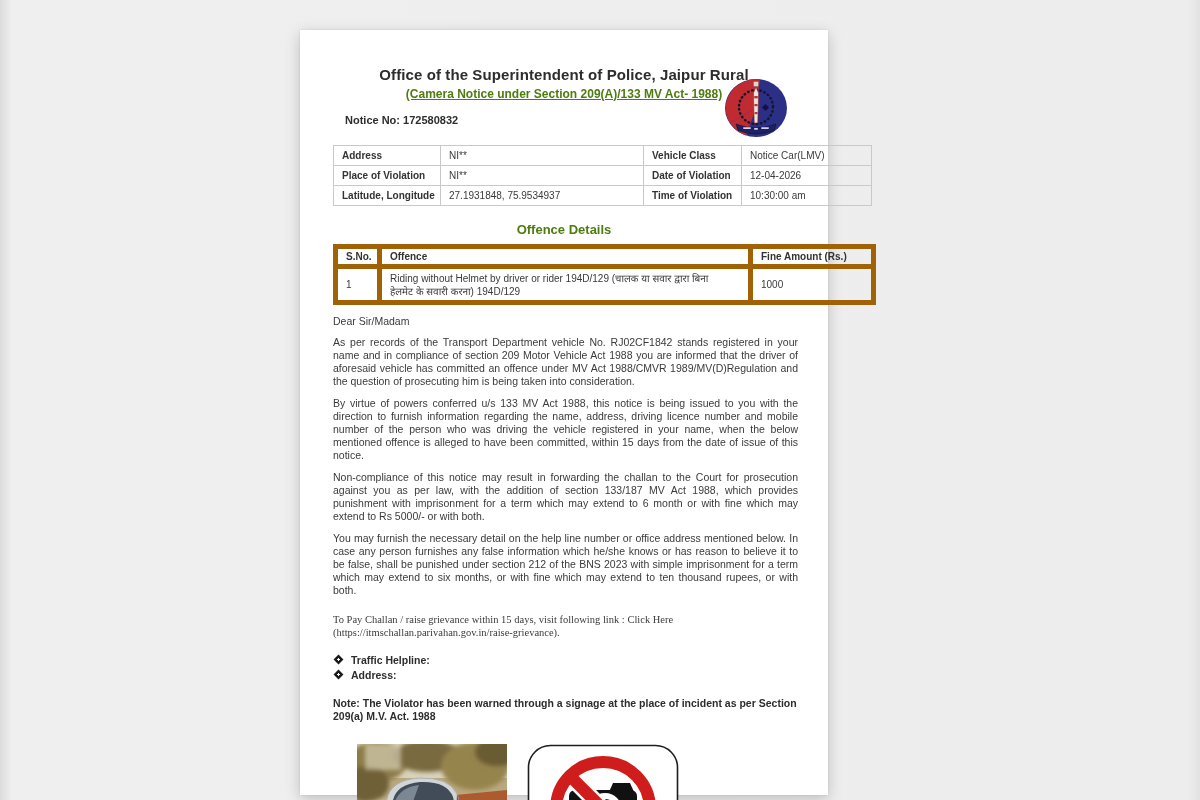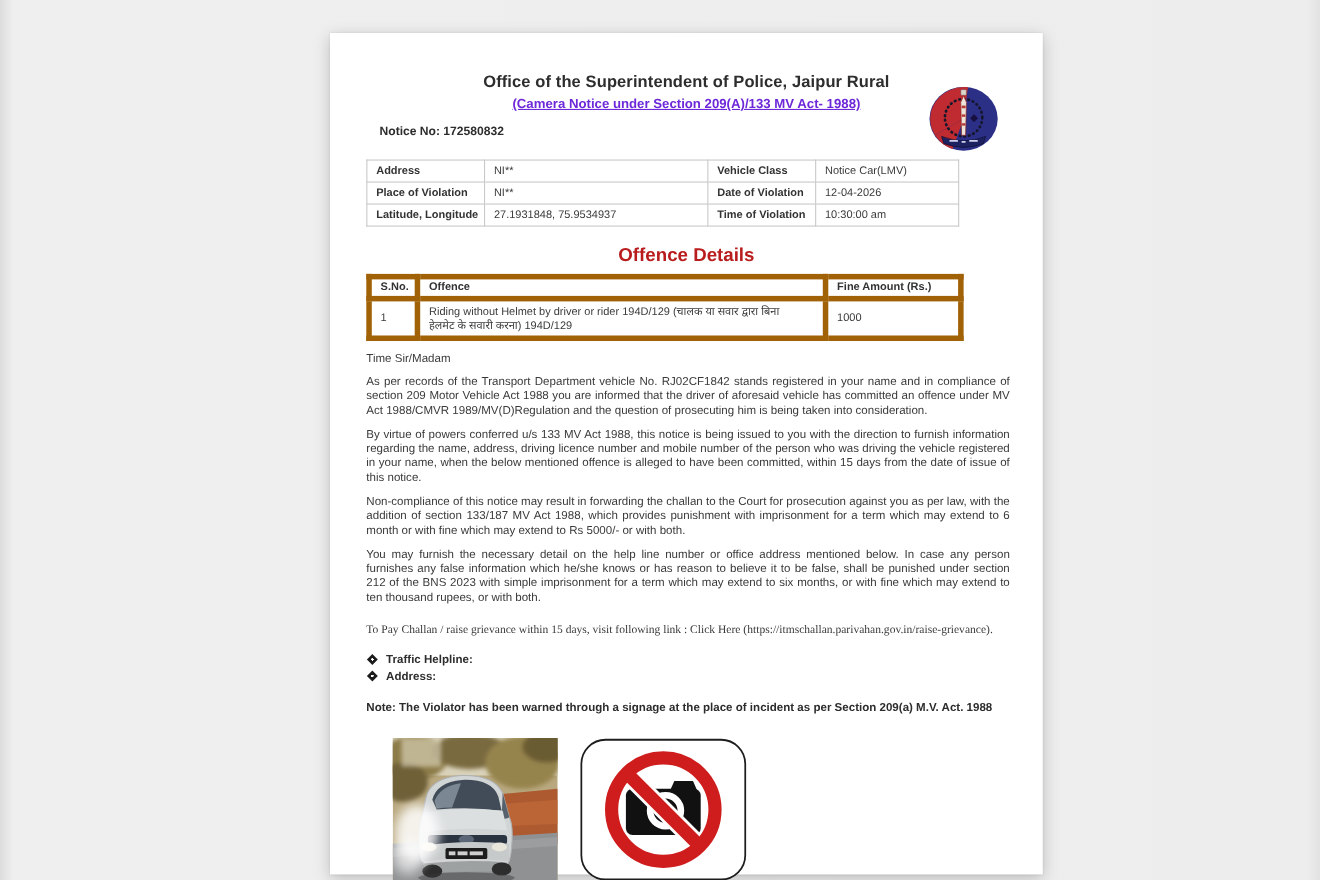--- a/index.html
+++ b/index.html
@@ -3,38 +3,38 @@
 <meta charset="utf-8">
 <style>
   * { margin:0; padding:0; box-sizing:border-box; }
   html,body { width:1200px; height:800px; overflow:hidden; }
   body {
     background:linear-gradient(90deg,#dcdcdc 0,#efefef 12px,#ededed 1188px,#e2e2e2 1200px);
     font-family:"Liberation Sans","DejaVu Sans",sans-serif;
     color:#3a3a3a;
   }
   .page {
-    position:absolute; left:300px; top:30px; width:648px; height:765px;
+    position:absolute; left:300px; top:30px; width:528px; height:765px;
     background:#fff;
     box-shadow:0 4px 14px rgba(0,0,0,.20), 0 0 2px rgba(0,0,0,.10);
   }
   .doc-header { position:relative; padding-top:36px; }
   .doc-title { text-align:center; font-size:15px; font-weight:bold; color:#2d2d2d; letter-spacing:.1px; }
-  .doc-subtitle { text-align:center; font-size:12px; font-weight:bold; color:#6d28d9; text-decoration:underline; margin-top:4px; }
+  .doc-subtitle { text-align:center; font-size:12px; font-weight:bold; color:#4d7c0f; text-decoration:underline; margin-top:4px; }
   .notice-no { margin:13px 12px 0 45px; font-size:11px; font-weight:bold; color:#2d2d2d; }
   .logo { position:absolute; top:48px; right:40px; width:64px; height:60px; }
 
   table { border-collapse:collapse; table-layout:fixed; }
   .owner-table { margin:19px 0 0 33px; width:538px; }
   .owner-table td { border:1px solid #c9c9c9; height:20px; font-size:10px; padding:2px 8px; vertical-align:middle; overflow:hidden; white-space:nowrap; }
   .owner-table td.lbl { font-weight:bold; color:#333; }
   .owner-table col.c1 { width:107px; } .owner-table col.c2 { width:203px; }
   .owner-table col.c3 { width:98px; }  .owner-table col.c4 { width:130px; }
 
-  .offence-heading { text-align:center; font-size:17px; font-weight:bold; color:#b91c1c; margin-top:16px; }
+  .offence-heading { text-align:center; font-size:13px; font-weight:bold; color:#4d7c0f; margin-top:16px; }
   .offence-table { margin:7px 0 0 33px; width:538px; }
   .offence-table th, .offence-table td { border:5px solid #a16207; font-size:10px; padding:2px 8px; vertical-align:middle; text-align:left; }
   .offence-table th { height:20px; font-weight:bold; color:#333; }
   .offence-table td { height:36px; vertical-align:middle; }
   .offence-table td.offence-text { line-height:13px; padding-right:16px; }
   .offence-table col.s1 { width:44px; } .offence-table col.s2 { width:371px; } .offence-table col.s3 { width:123px; }
 
   .salutation { margin:10px 30px 0 33px; font-size:10.5px; }
   .para { margin:9px 30px 0 33px; font-size:10.5px; line-height:13px; text-align:justify; }
   .pay-line { margin:16px 30px 0 33px; font-size:10.5px; line-height:13px;font-family:Liberation Serif, serif; }
@@ -126,21 +126,21 @@
     </thead>
     <tbody>
       <tr>
         <td>1</td>
         <td class="offence-text">Riding without Helmet by driver or rider 194D/129 (चालक या सवार द्वारा बिना हेलमेट के सवारी करना) 194D/129</td>
         <td>1000</td>
       </tr>
     </tbody>
   </table>
 
-  <div class="salutation">Time Sir/Madam</div>
+  <div class="salutation">Dear Sir/Madam</div>
   <p class="para">As per records of the Transport Department vehicle No. RJ02CF1842 stands registered in your name and in compliance of section 209 Motor Vehicle Act 1988 you are informed that the driver of aforesaid vehicle has committed an offence under MV Act 1988/CMVR 1989/MV(D)Regulation and the question of prosecuting him is being taken into consideration.</p>
   <p class="para">By virtue of powers conferred u/s 133 MV Act 1988, this notice is being issued to you with the direction to furnish information regarding the name, address, driving licence number and mobile number of the person who was driving the vehicle registered in your name, when the below mentioned offence is alleged to have been committed, within 15 days from the date of issue of this notice.</p>
   <p class="para">Non-compliance of this notice may result in forwarding the challan to the Court for prosecution against you as per law, with the addition of section 133/187 MV Act 1988, which provides punishment with imprisonment for a term which may extend to 6 month or with fine which may extend to Rs 5000/- or with both.</p>
   <p class="para">You may furnish the necessary detail on the help line number or office address mentioned below. In case any person furnishes any false information which he/she knows or has reason to believe it to be false, shall be punished under section 212 of the BNS 2023 with simple imprisonment for a term which may extend to six months, or with fine which may extend to ten thousand rupees, or with both.</p>
 
   <p class="pay-line">To Pay Challan / raise grievance within 15 days, visit following link : Click Here (https://itmschallan.parivahan.gov.in/raise-grievance).</p>
 
   <div class="bullet-list">
     <div class="bullet-item">
       <span class="diamond"></span>

